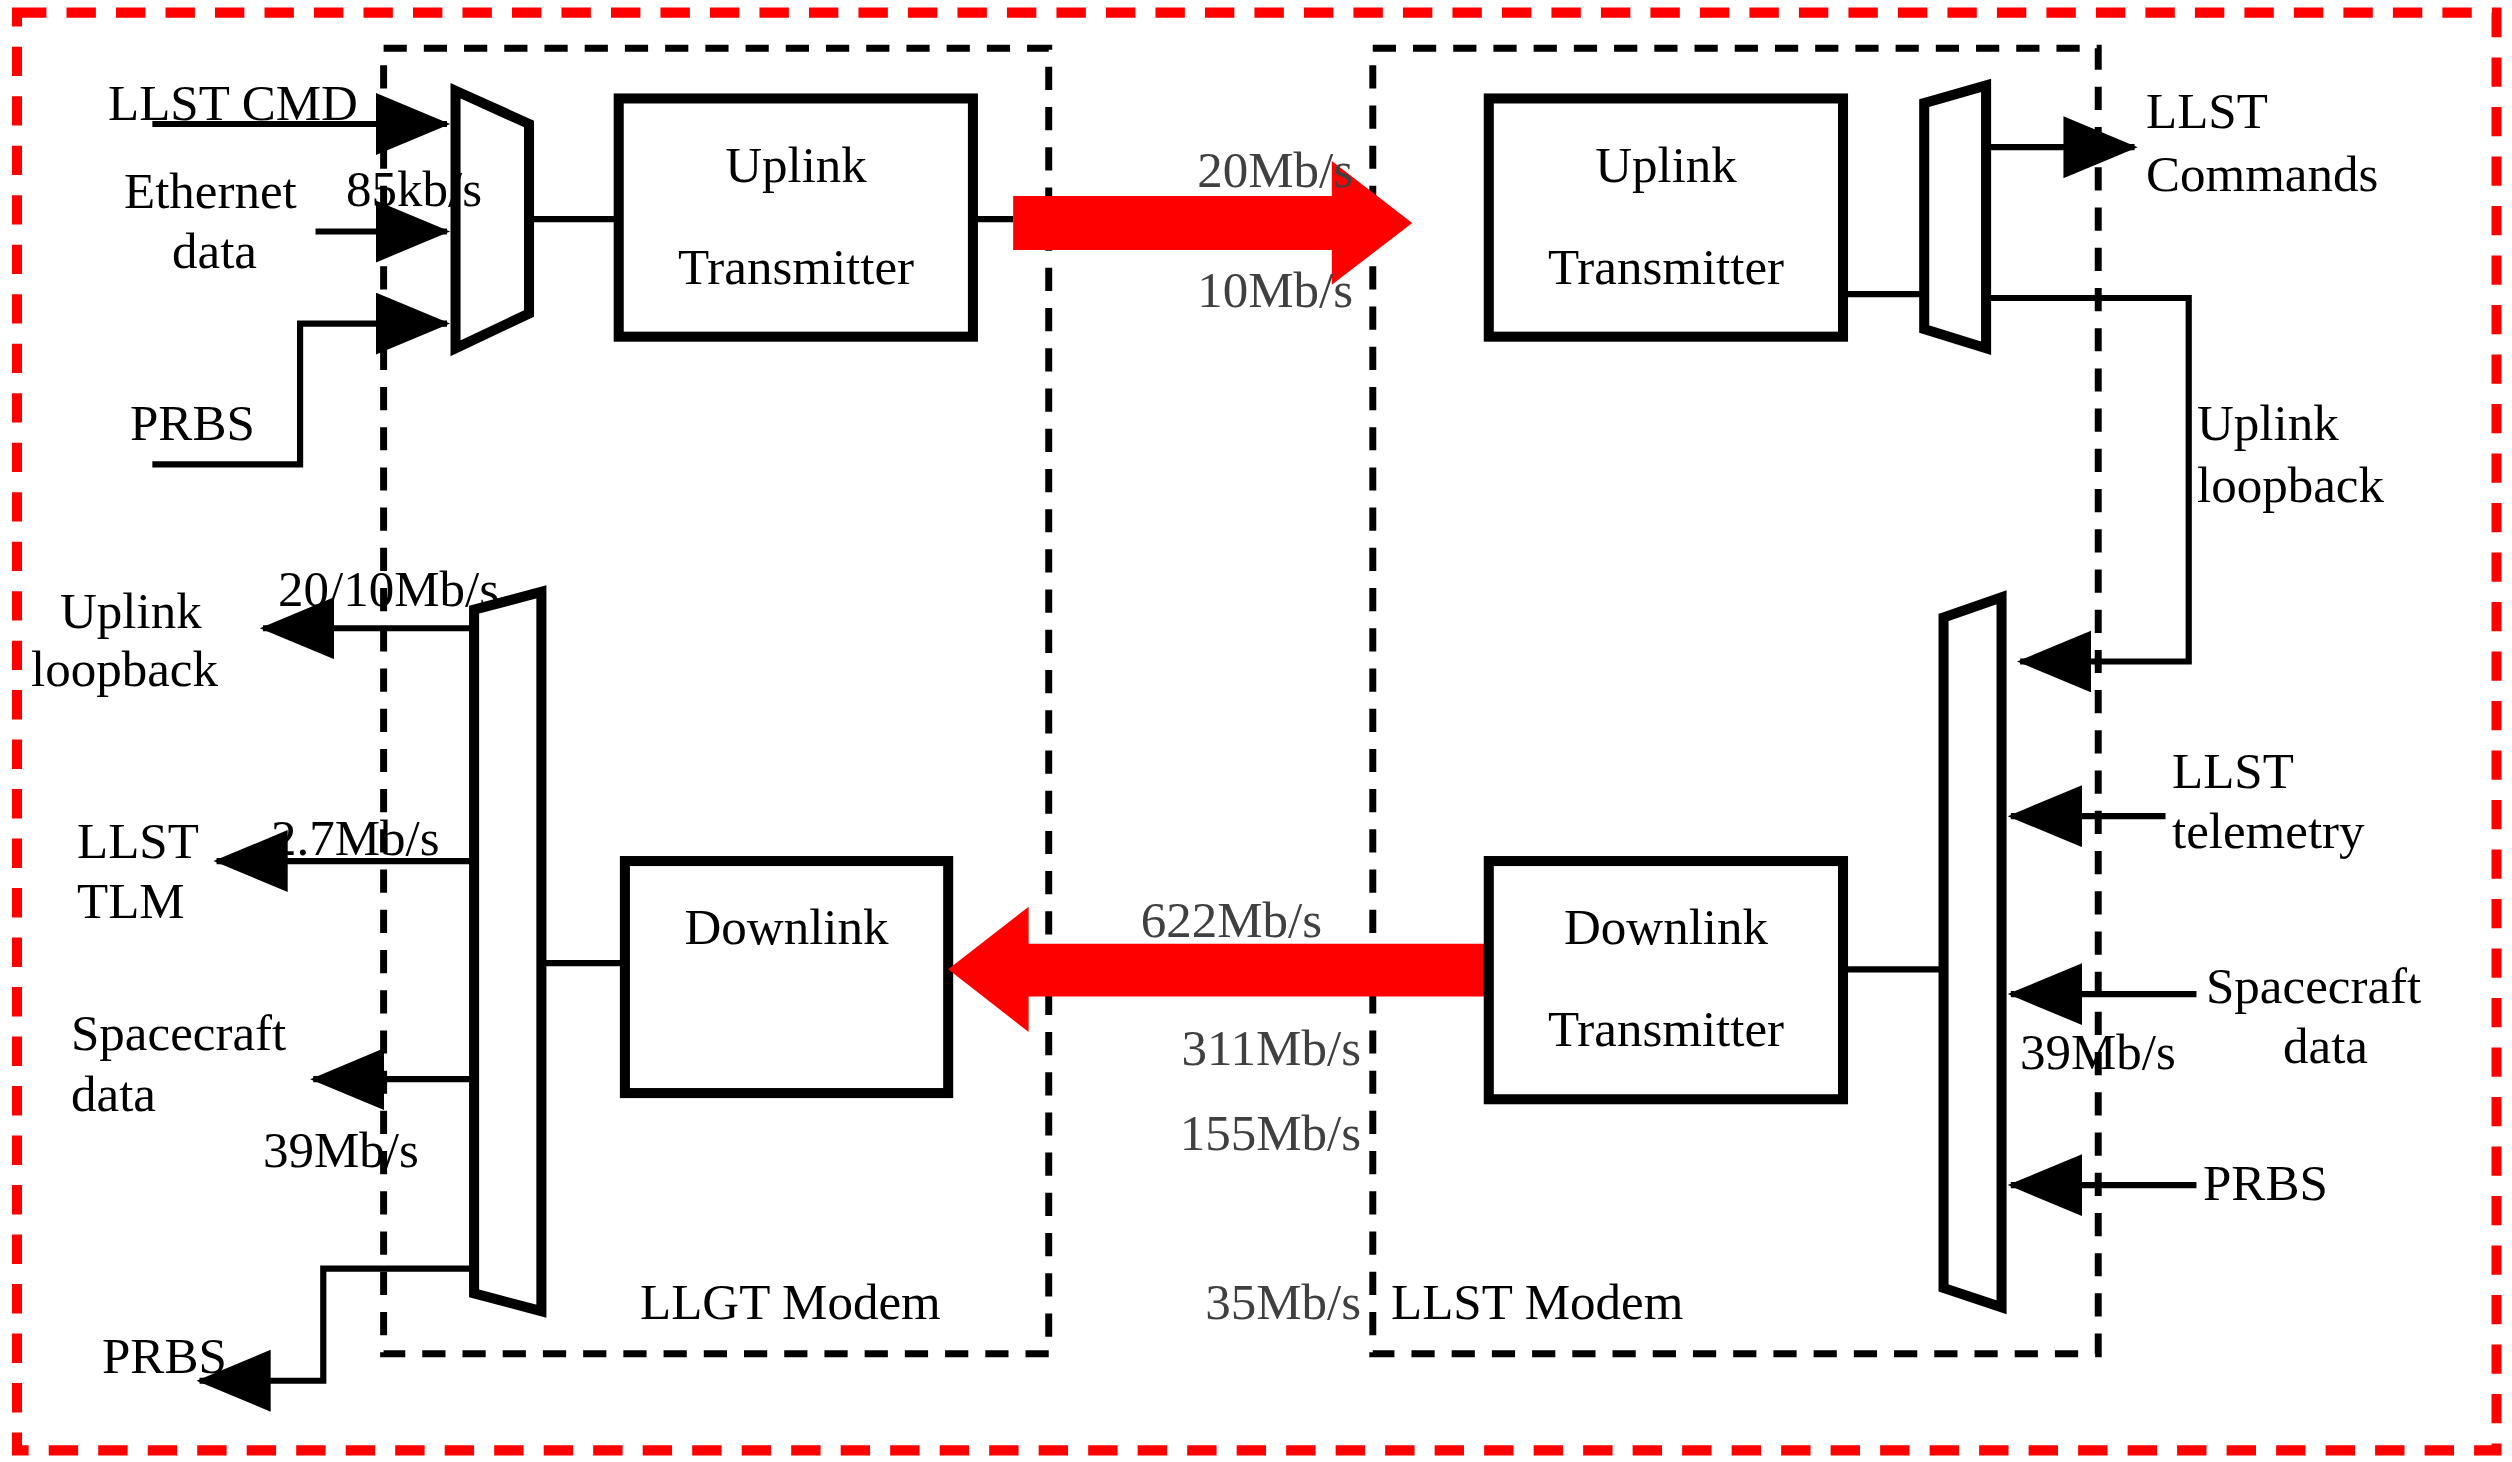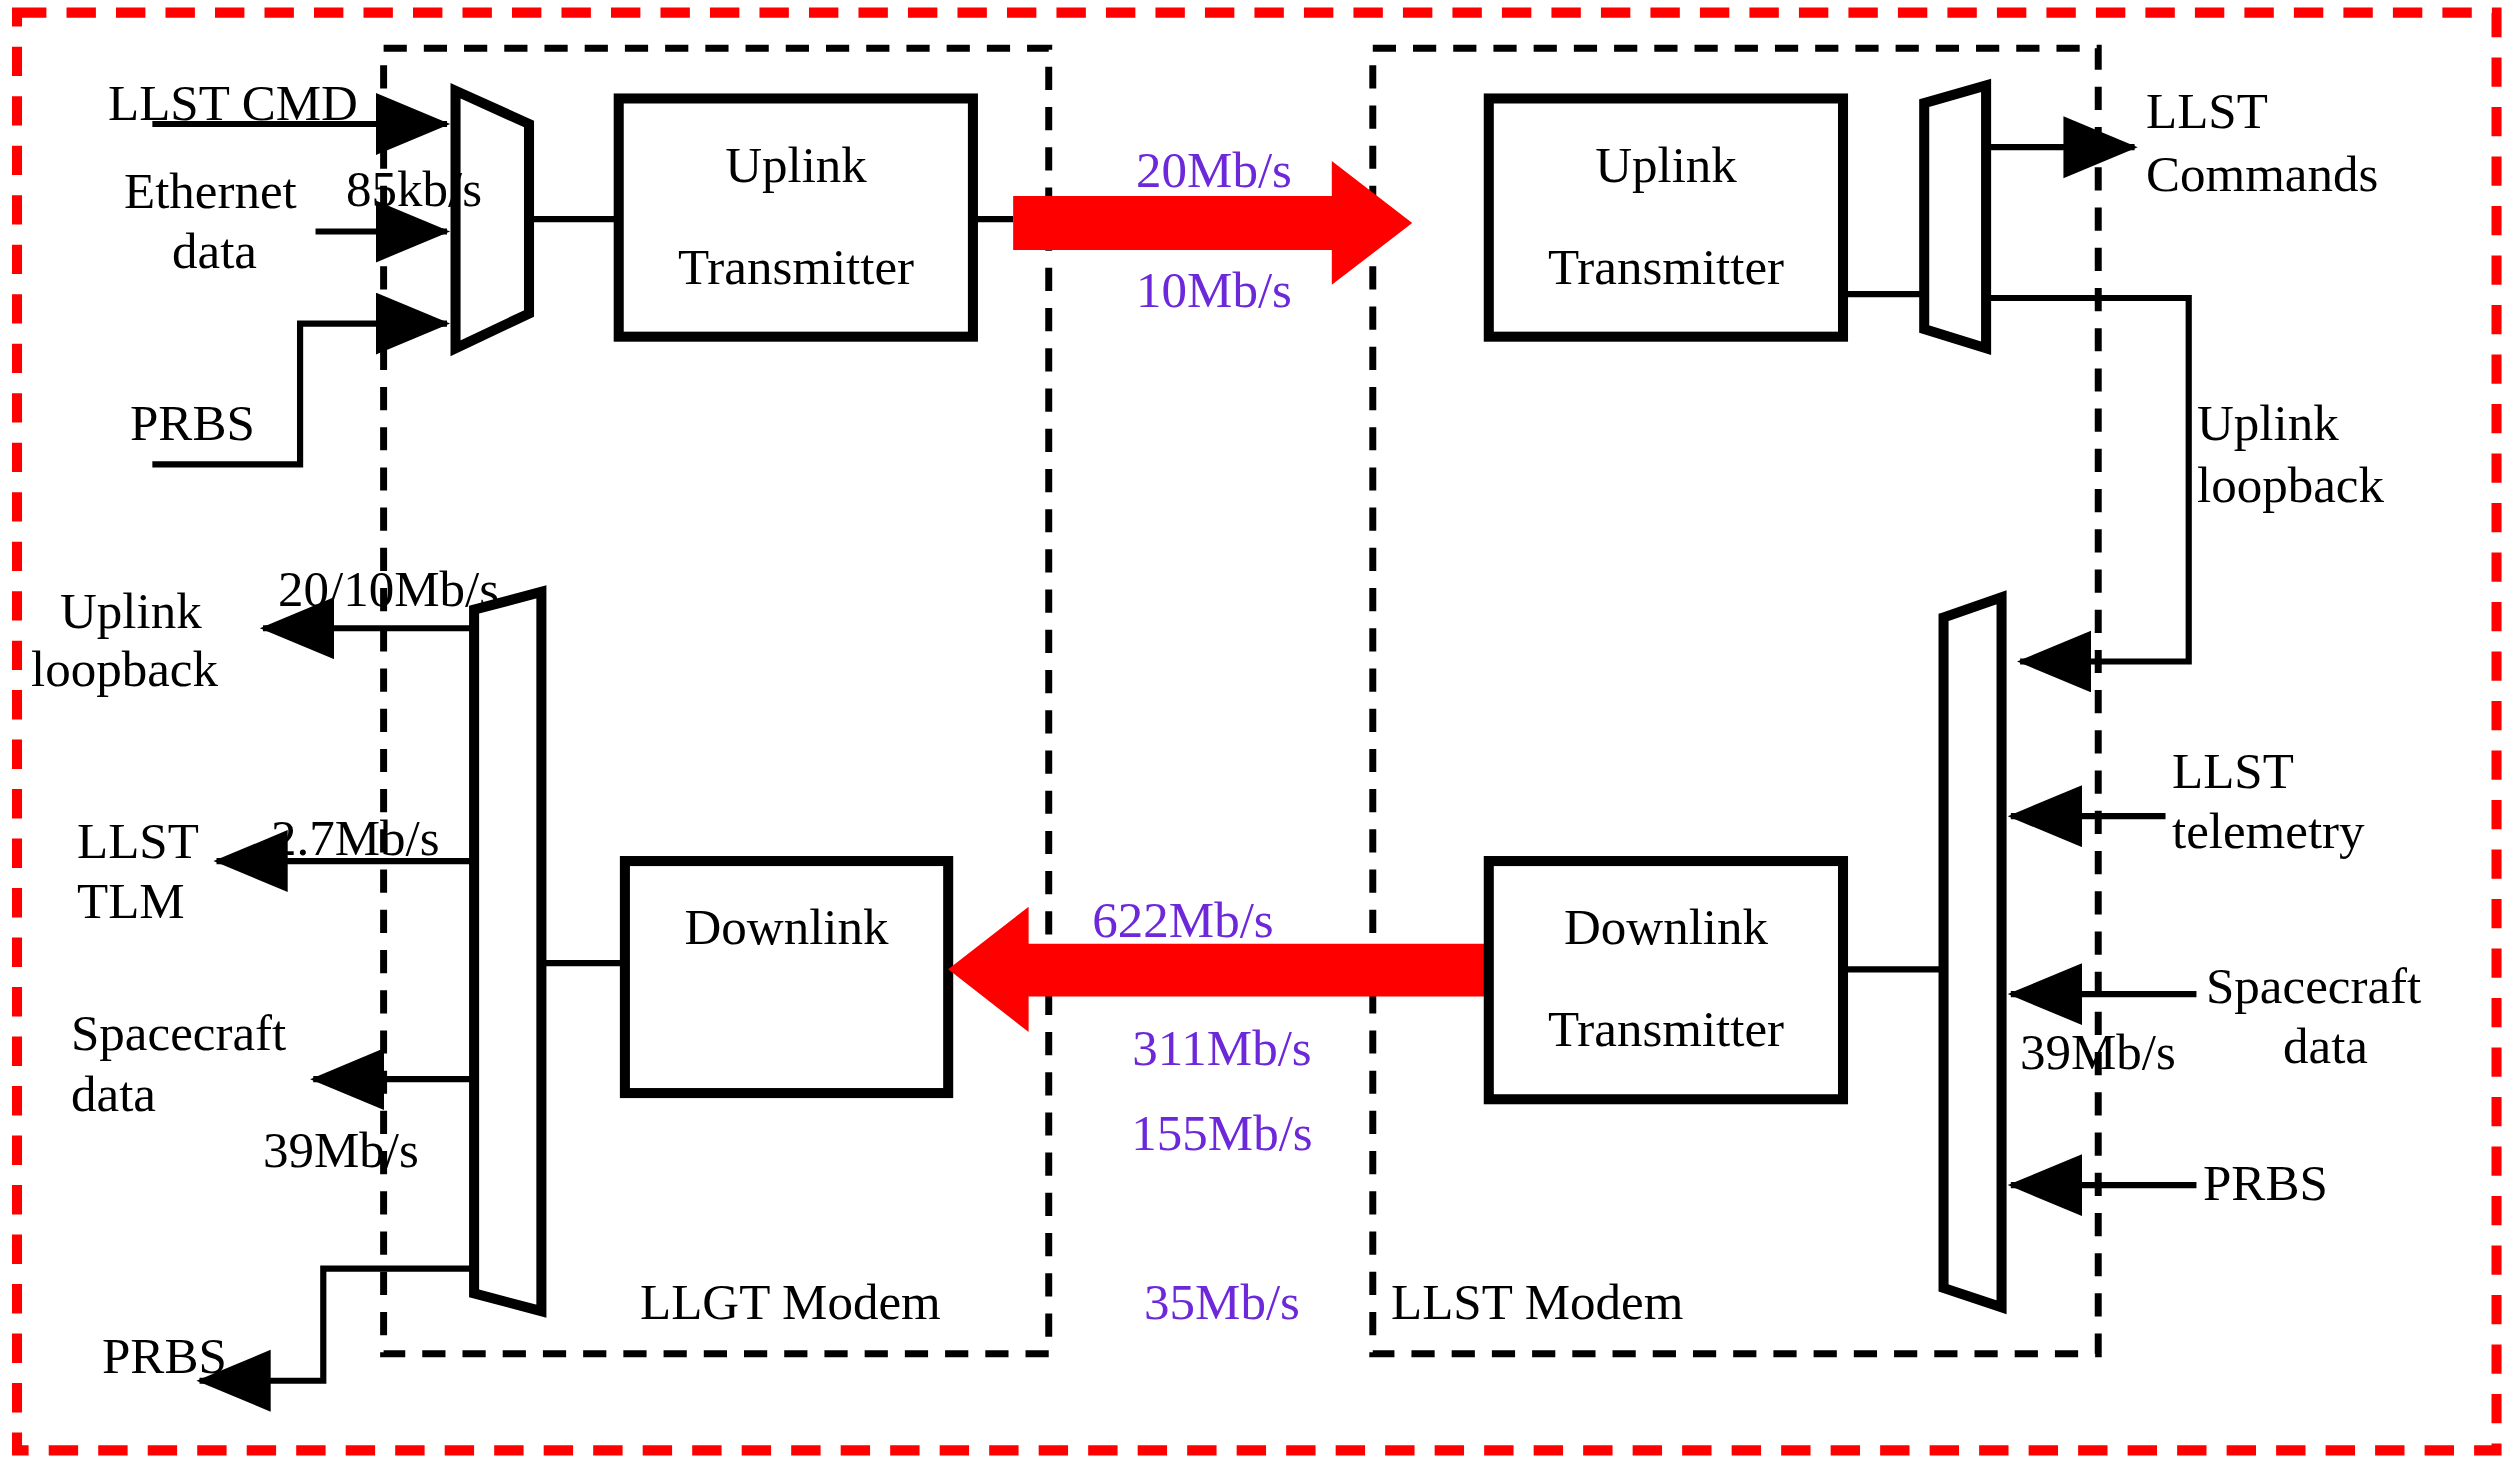--- a/index.html
+++ b/index.html
@@ -13,21 +13,21 @@
   }
   #stage svg{position:absolute;left:0;top:0;width:2512px;height:1463px;}
   .lbl{
     position:absolute;
     font-family:"Liberation Serif", serif;
     color:#000000;
     line-height:1.08;
     white-space:pre;
     letter-spacing:0px;
   }
-  .lbl.red{color:#6d28d9;}
+  .lbl.red{color:#404040;text-align:right;}
   .sz-lg{font-size:51px;font-family:Liberation Serif, serif;}
   .center{text-align:center;}
 </style>
 </head>
 <body>
 
 <div id="stage">
 
   <svg viewBox="0 0 3248 1891" xmlns="http://www.w3.org/2000/svg">
     <defs>

